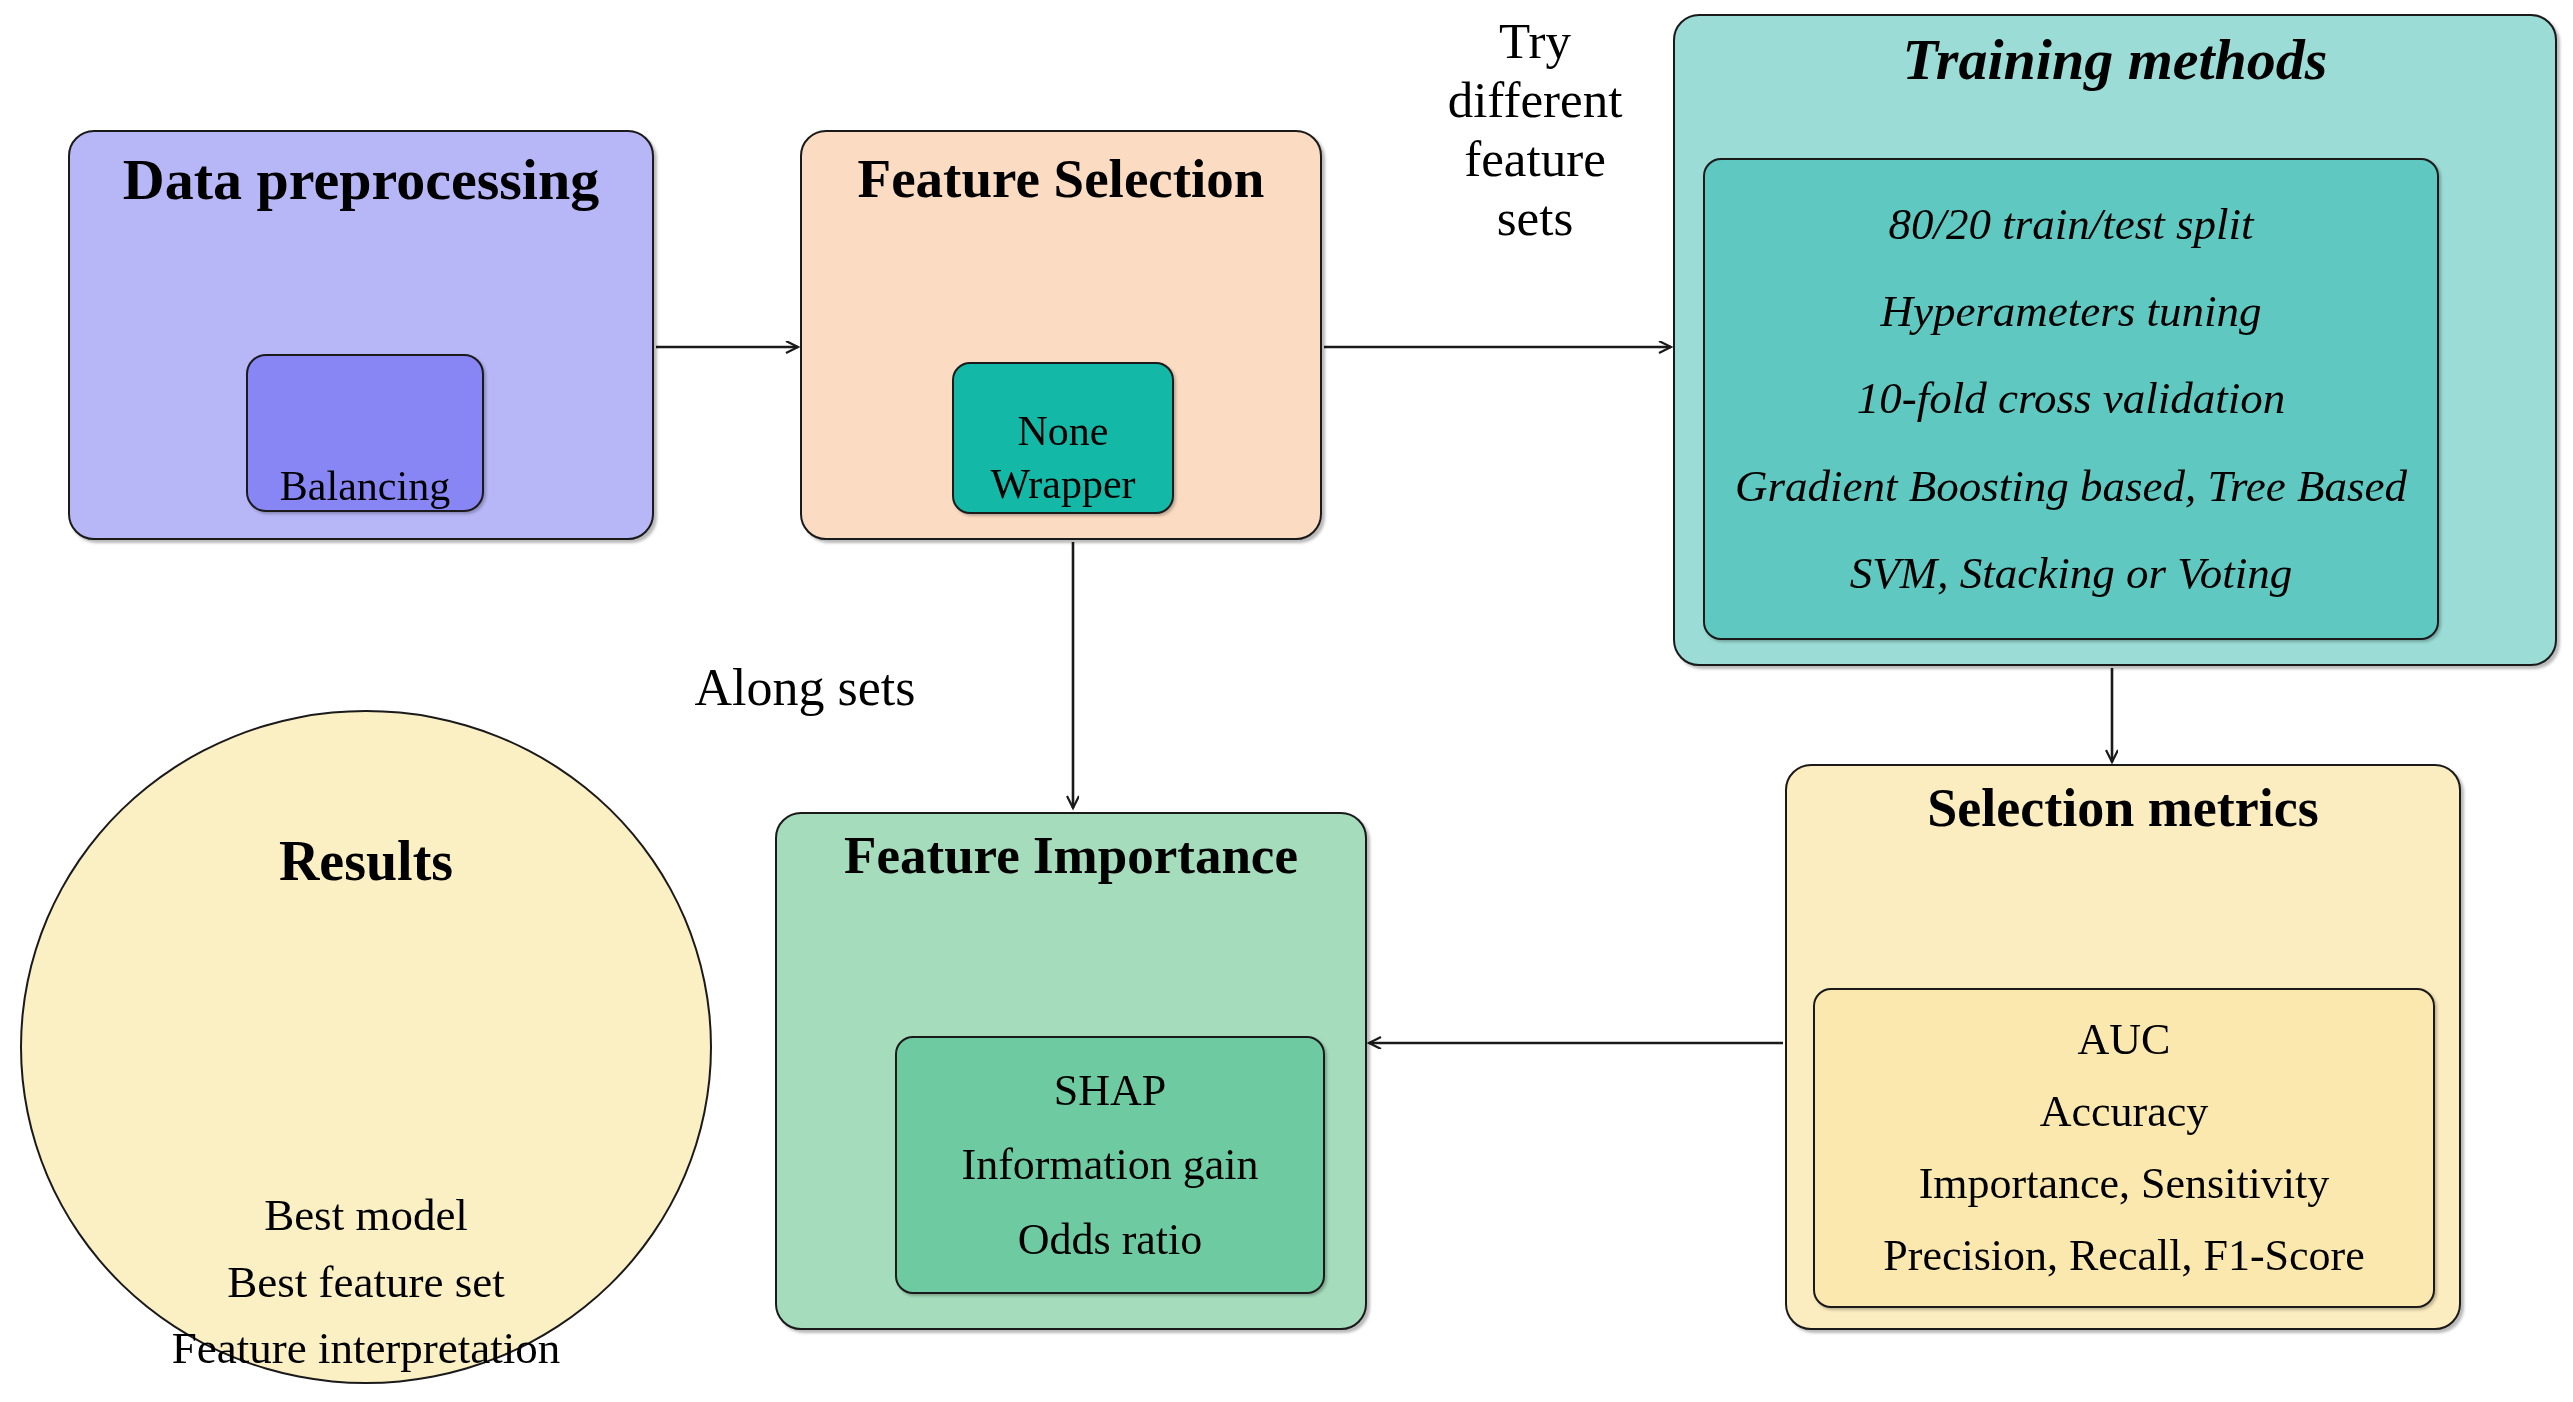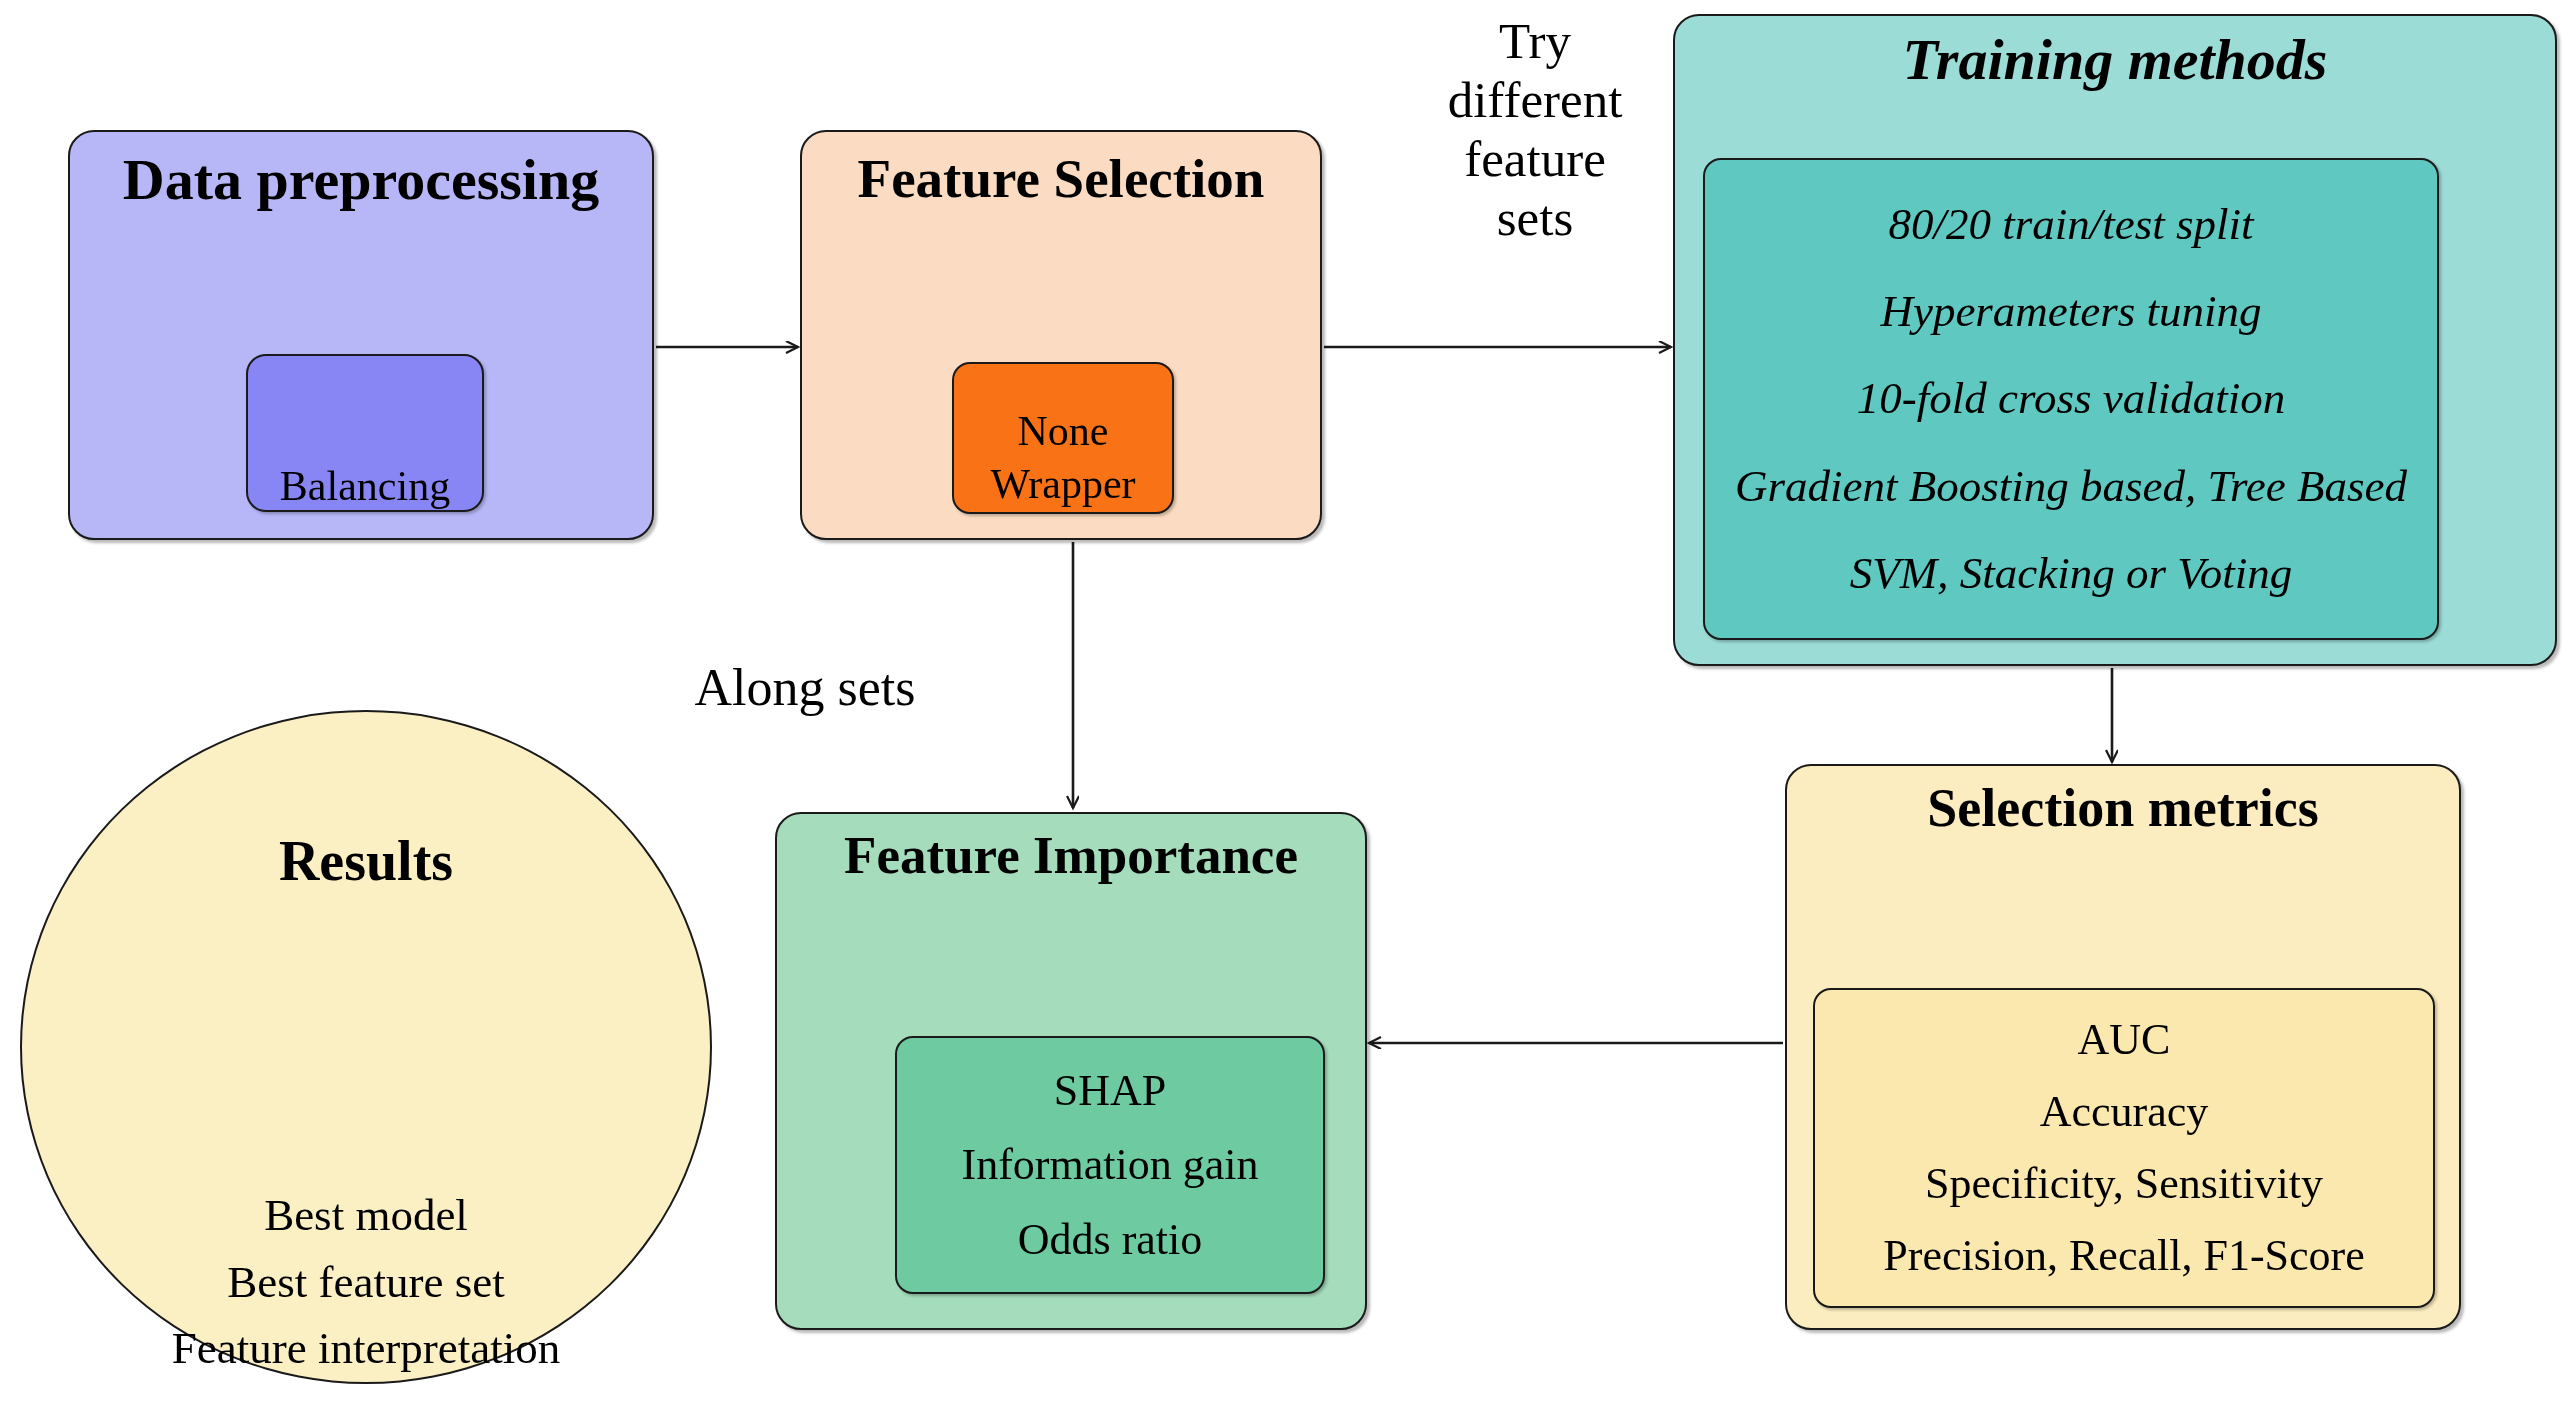--- a/index.html
+++ b/index.html
@@ -61,21 +61,21 @@
   }
 
   
   #node-feature-selection {
     left: 800px; top: 130px; width: 522px; height: 410px;
     background: #fbdcc2;
   }
   #node-feature-selection .node-title { font-size: 55px; padding-top: 18px; }
   #inner-fs-methods {
     left: 150px; top: 230px; width: 222px; height: 152px;
-    background: #f97316; border-radius: 18px;
+    background: #14b8a6; border-radius: 18px;
     font-size: 42px; line-height: 1.28;
   }
 
   
   #node-training {
     left: 1673px; top: 14px; width: 884px; height: 652px;
     background: #9bdcd6;
     font-style: italic;
   }
   #node-training .node-title { font-size: 58px; padding-top: 14px; }
@@ -200,21 +200,21 @@
       <div class="line">Gradient Boosting based, Tree Based</div>
       <div class="line">SVM, Stacking or Voting</div>
     </div>
   </div>
 
   <div class="node" id="node-evaluation">
     <div class="node-title">Selection metrics</div>
     <div class="inner" id="inner-evaluation">
       <div class="line">AUC</div>
       <div class="line">Accuracy</div>
-      <div class="line">Specificity, Sensitivity</div>
+      <div class="line">Importance, Sensitivity</div>
       <div class="line">Precision, Recall, F1-Score</div>
     </div>
   </div>
 
   <div class="node" id="node-feature-importance">
     <div class="node-title">Feature Importance</div>
     <div class="inner" id="inner-shap">
       <div class="line">SHAP</div>
       <div class="line">Information gain</div>
       <div class="line">Odds ratio</div>

